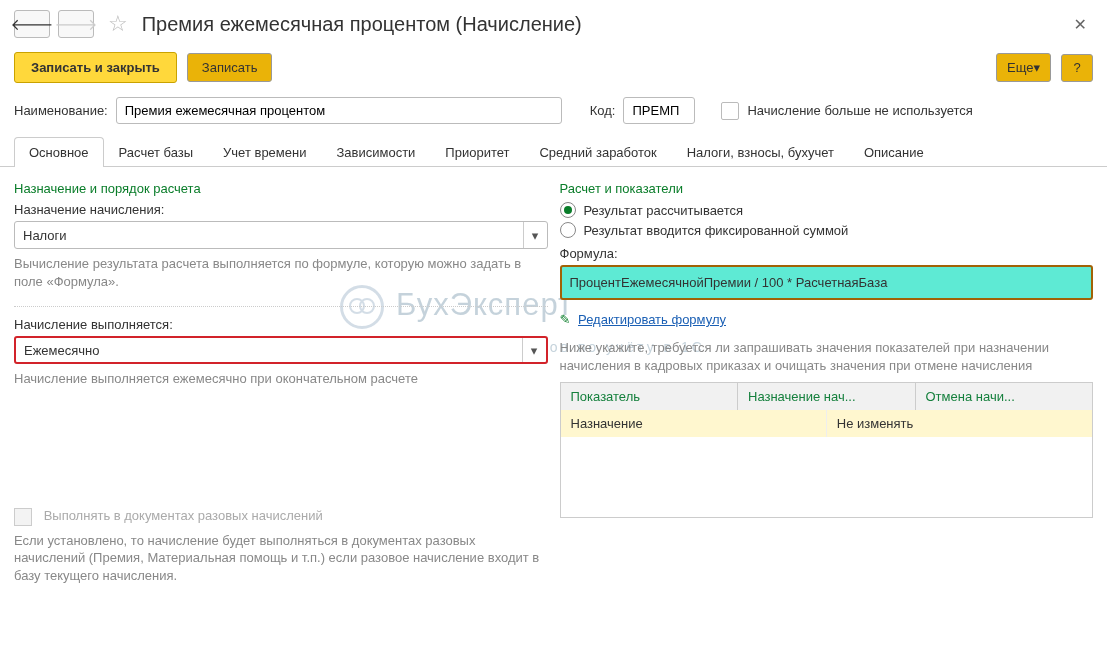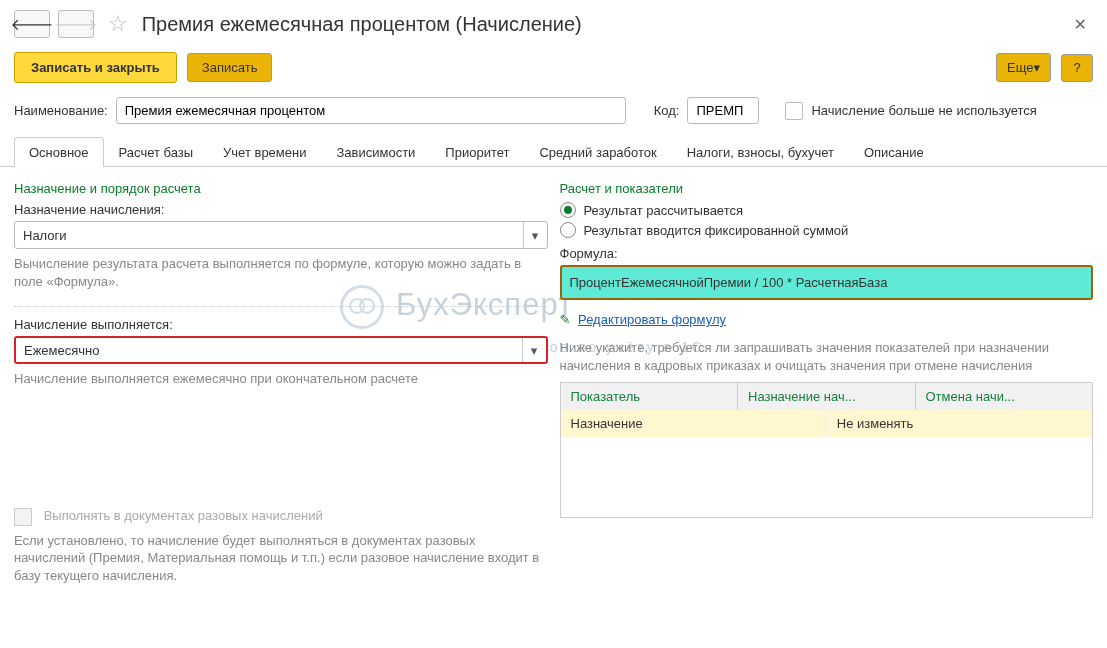--- a/index.html
+++ b/index.html
@@ -62,21 +62,21 @@
     display: flex; align-items: center; gap: 8px;
   }
   .label { white-space: nowrap; }
   .input {
     border: 1px solid #bbb;
     border-radius: 3px;
     padding: 5px 8px;
     font-size: 13px;
     background: #fff;
   }
-  .input-name { width: 510px; }
+  .input-name { width: 446px; }
   .input-code { width: 72px; }
   .checkbox {
     width: 18px; height: 18px;
     border: 1px solid #bbb;
     border-radius: 2px;
     background: #fff;
     margin-left: 18px;
   }
 
   .tabs {

